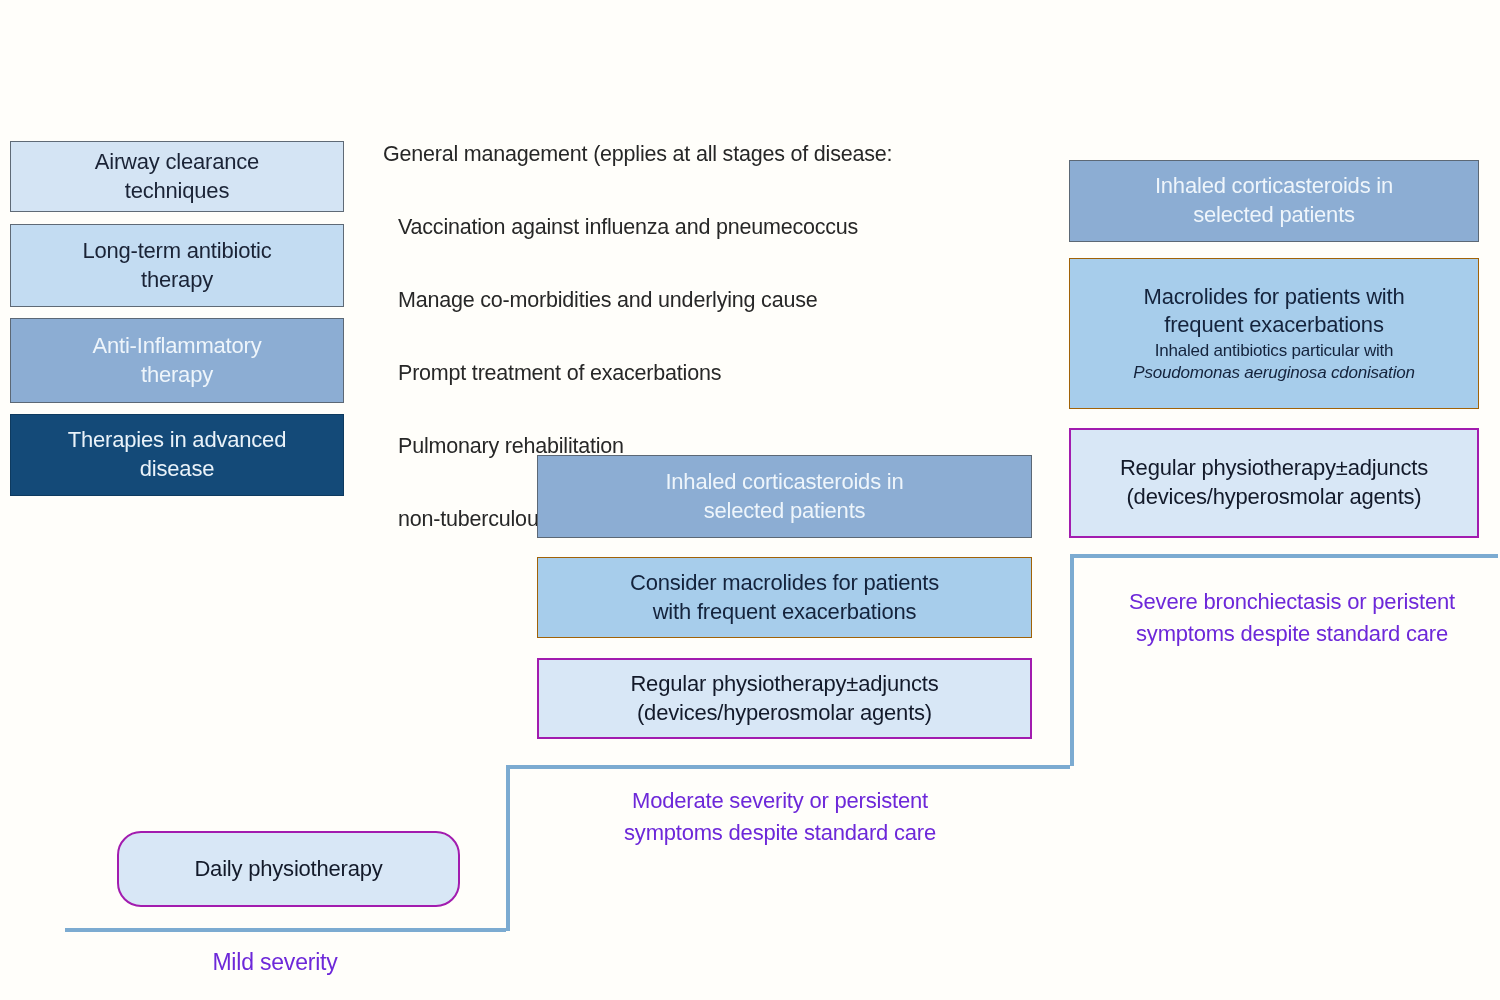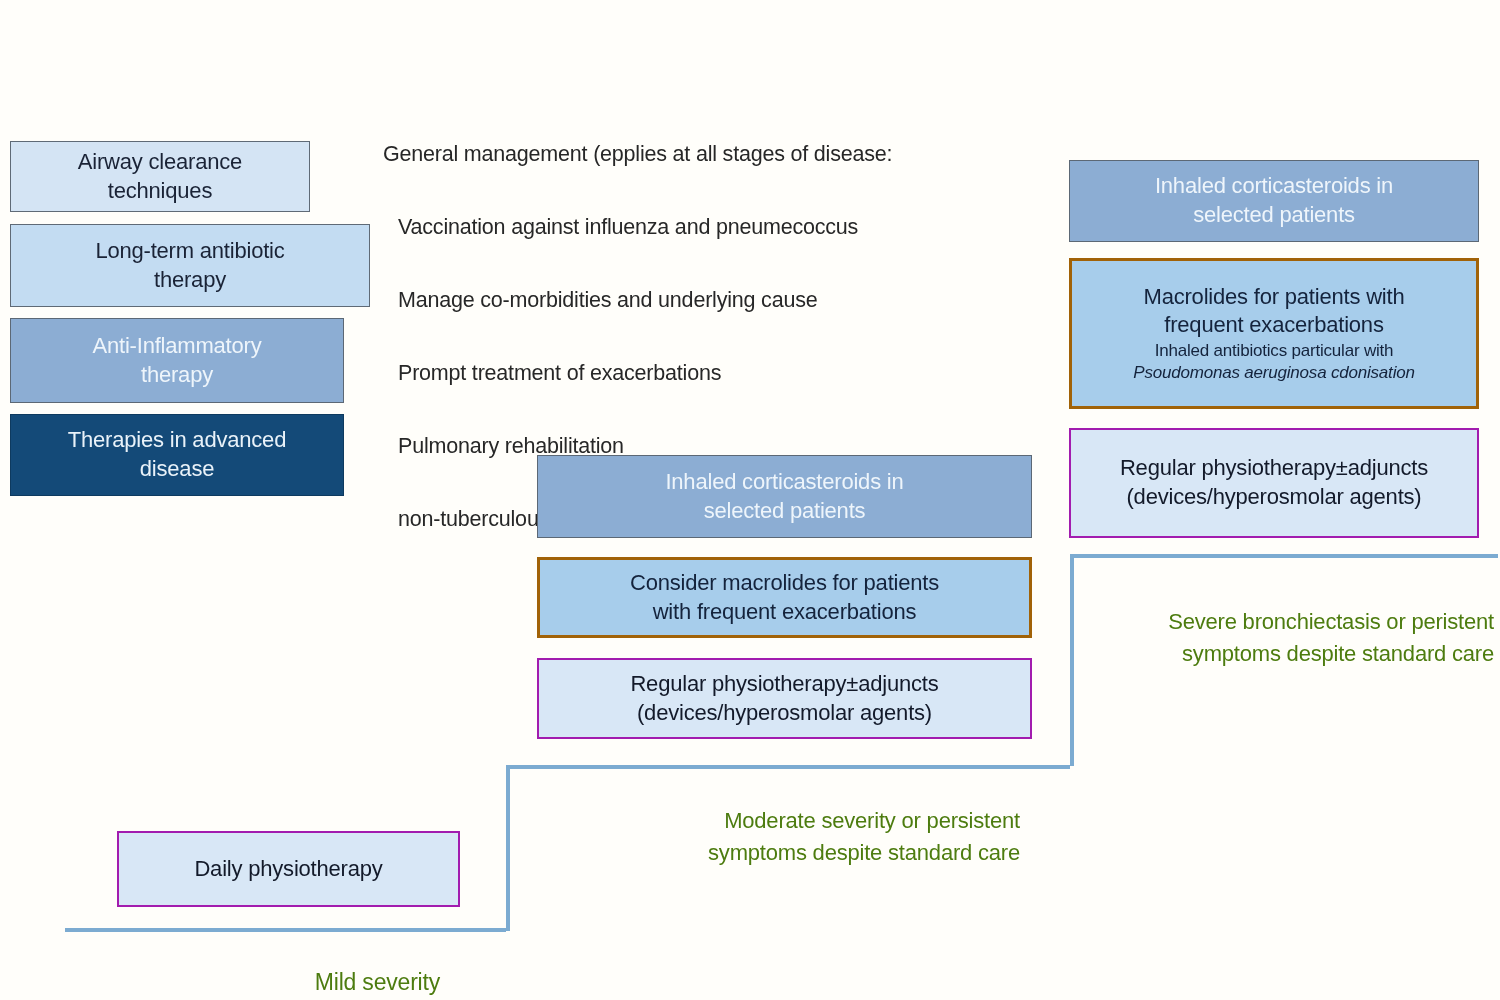--- a/index.html
+++ b/index.html
@@ -10,50 +10,50 @@
     letter-spacing:-0.2px;
   }
   .box {
     position:absolute; box-sizing:border-box;
     display:flex; flex-direction:column; justify-content:center; align-items:center;
     text-align:center; font-size:22px; line-height:1.3;
   }
   .tone-light1   { background:#d4e4f4; color:#1a2336; border:1px solid #5f6a76; }
   .tone-light2   { background:#c3dcf2; color:#1a2336; border:1px solid #5f6a76; }
   .tone-medium   { background:#8cadd3; color:#eef5fb; border:1px solid #5c6875; }
-  .tone-mlight   { background:#a7cdeb; color:#14233c; border:3px solid #a16207; }
+  .tone-mlight   { background:#a7cdeb; color:#14233c; border:1px solid #a16207; }
   .tone-dark     { background:#144a78; color:#e9f2f9; border:1px solid #0e3a5f; }
   .tone-lightest { background:#d8e7f6; color:#131a2a; border:2px solid #a21caf; }
   .gm {
     position:absolute; left:383px; top:138px; width:640px;
     font-size:21.5px; line-height:33px; color:#272727;
   }
   .gm .indent { padding-left:15px;margin-top:40px; }
   .step-corner {
     position:absolute; box-sizing:border-box;
     border-top:4px solid #7cabd1; border-left:4px solid #7cabd1;
   }
   .step-label {
-    position:absolute; text-align:right; color:#4d7c0f;
-    font-size:22px; line-height:32px;margin-top:20px;
+    position:absolute; text-align:center; color:#6d28d9;
+    font-size:22px; line-height:32px;
   }
   .hline { position:absolute; height:4px; background:#7cabd1; }
   .smaller { font-size:17px; }
   i { font-style:italic; }
 </style>
 </head>
 <body>
 
 <div class="canvas">
 
-  <div class="box tone-light1" style="left:10px; top:141px; width:300px; height:71px;">
+  <div class="box tone-light1" style="left:10px; top:141px; width:334px; height:71px;">
     <div>Airway clearance</div>
     <div>techniques</div>
   </div>
-  <div class="box tone-light2" style="left:10px; top:224px; width:360px; height:83px;">
+  <div class="box tone-light2" style="left:10px; top:224px; width:334px; height:83px;">
     <div>Long-term antibiotic</div>
     <div>therapy</div>
   </div>
   <div class="box tone-medium" style="left:10px; top:318px; width:334px; height:85px;">
     <div>Anti-Inflammatory</div>
     <div>therapy</div>
   </div>
   <div class="box tone-dark" style="left:10px; top:414px; width:334px; height:82px;">
     <div>Therapies in advanced</div>
     <div>disease</div>
@@ -101,21 +101,21 @@
     <div>Regular physiotherapy±adjuncts</div>
     <div>(devices/hyperosmolar agents)</div>
   </div>
 
   <div class="step-corner" style="left:506px; top:765px; width:564px; height:166px;"></div>
   <div class="step-label" style="left:540px; top:785px; width:480px;">
     <div>Moderate severity or persistent</div>
     <div>symptoms despite standard care</div>
   </div>
 
-  <div class="box tone-lightest" style="left:117px; top:831px; width:343px; height:76px;">
+  <div class="box tone-lightest" style="left:117px; top:831px; width:343px; height:76px;border-radius:24px;">
     <div>Daily physiotherapy</div>
   </div>
   <div class="hline" style="left:65px; top:928px; width:441px;"></div>
   <div class="step-label" style="left:110px; top:946px; width:330px; font-size:23px;">
     <div>Mild severity</div>
   </div>
 
 </div>
 
 </body></html>

